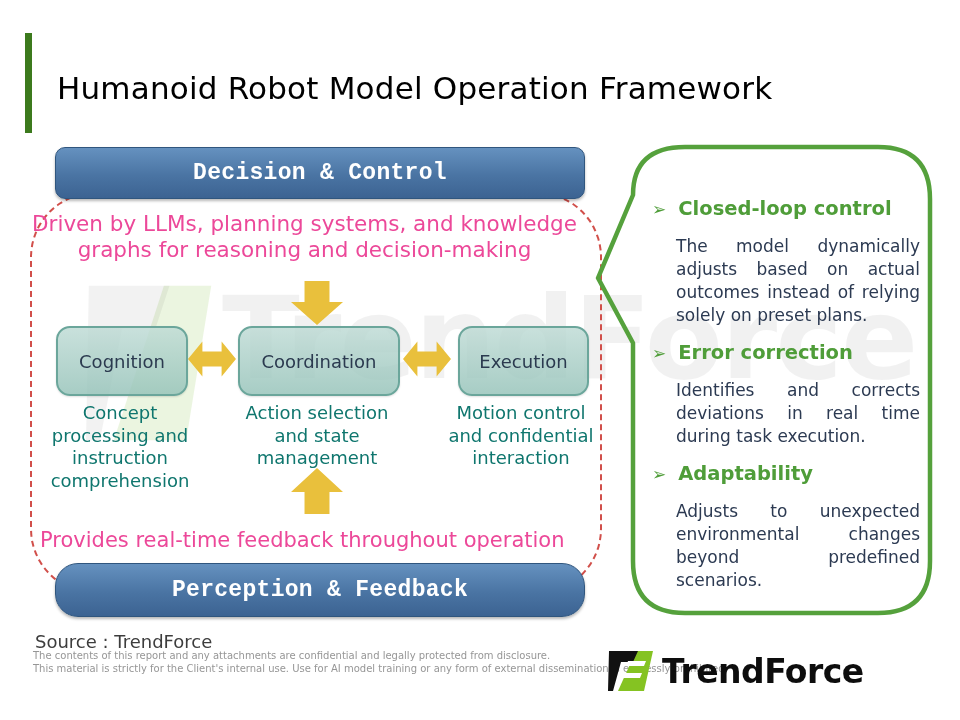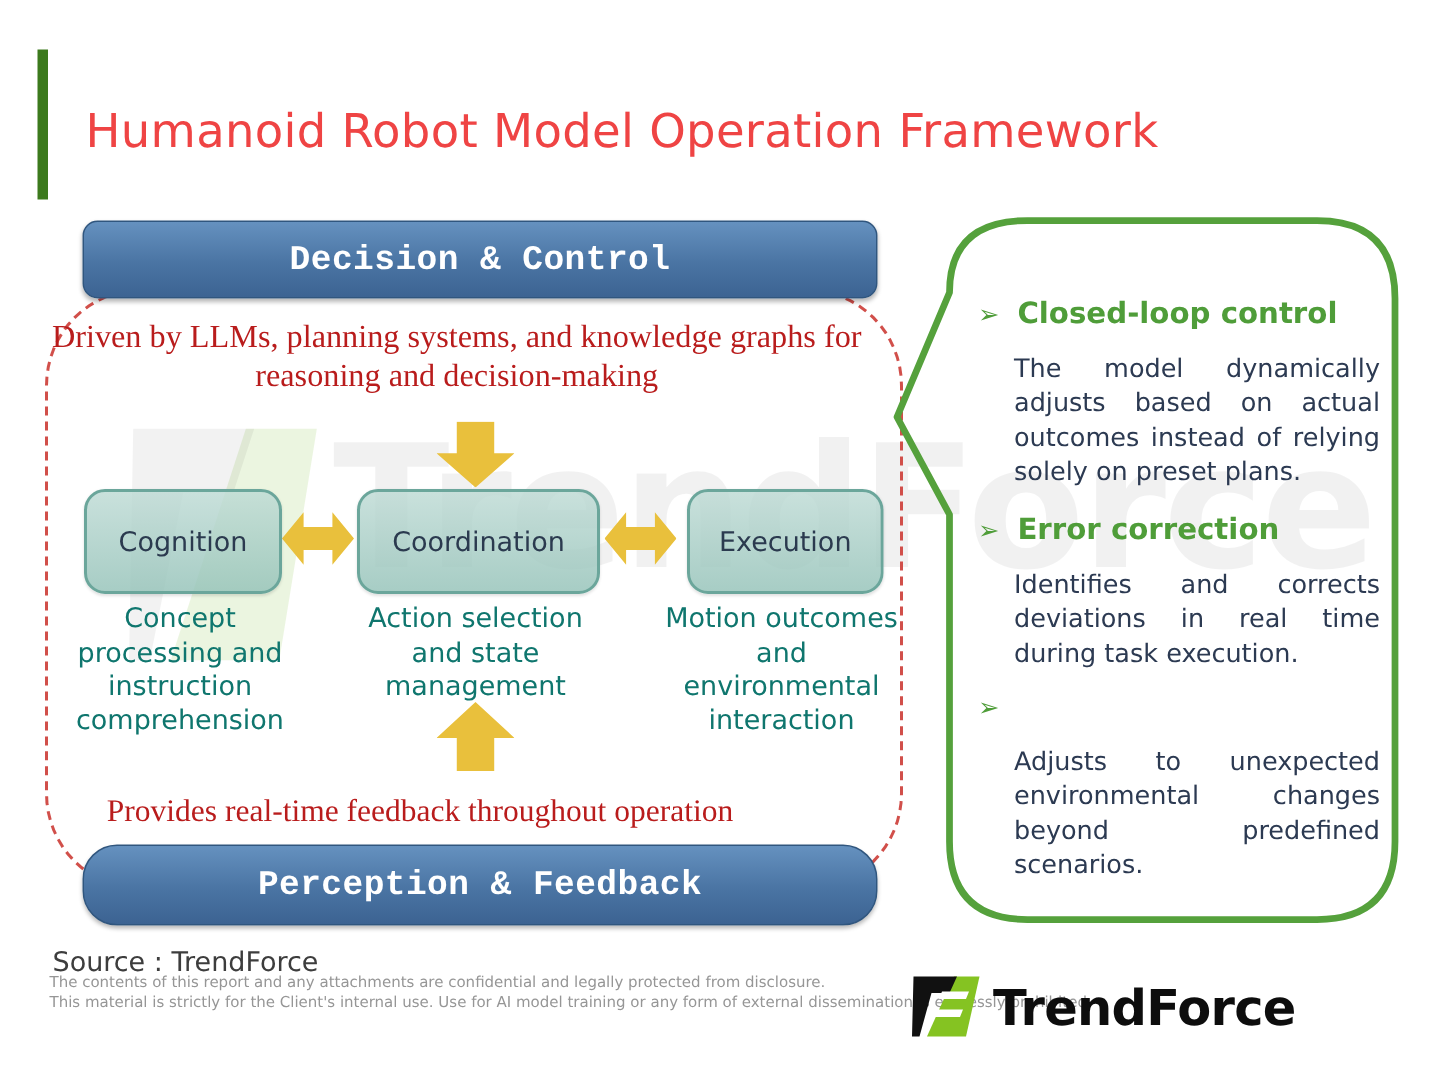--- a/index.html
+++ b/index.html
@@ -2,40 +2,40 @@
 <html><head>
 <meta charset="utf-8">
 <style>
   html,body{margin:0;padding:0;background:#fff;}
   #canvas{position:relative;width:960px;height:720px;background:#ffffff;overflow:hidden;
           font-family:"DejaVu Sans","Liberation Sans",sans-serif;color:#2c3a52;}
   .abs{position:absolute;}
 
   
   #title-bar{left:25px;top:33px;width:7px;height:100px;background:#3c7a1d;}
-  #page-title{left:57px;top:70px;width:860px;font-size:31px;font-weight:400;color:#ef4444;letter-spacing:.2px;}
+  #page-title{left:57px;top:70px;width:860px;font-size:31px;font-weight:400;color:#000000;letter-spacing:.2px;}
 
   
   #watermark{left:86px;top:282px;display:flex;align-items:flex-start;z-index:1;pointer-events:none;}
   #watermark-text{font-size:114px;font-weight:700;color:rgba(0,0,0,0.055);letter-spacing:-2px;line-height:1;margin-left:8px;}
 
   
   #dashed-loop{left:30px;top:192px;width:568px;height:398px;border:2px dashed #d14f4a;border-radius:65px;z-index:2;}
 
   
   .banner{left:55px;width:528px;height:50px;border-radius:10px;z-index:4;
           background:linear-gradient(180deg,#6591bf 0%,#4a74a3 55%,#3c6392 100%);
           border:1.5px solid #30567e;box-shadow:0 2px 3px rgba(0,0,0,0.28);
           display:flex;align-items:center;justify-content:center;
           color:#ffffff;font-size:23px;font-weight:600;letter-spacing:.3px;font-family:Liberation Mono, monospace;}
   #banner-top{top:147px;}
   #banner-bottom{top:563px;height:52px;border-radius:23px;}
 
   
-  .loop-caption{z-index:3;text-align:center;font-size:21.5px;line-height:26px;color:#b91c1c;font-family:Liberation Serif, serif;}
+  .loop-caption{z-index:3;text-align:center;font-size:21.5px;line-height:26px;color:#ec4899;}
   #caption-top{left:32px;top:211px;width:545px;}
   #caption-bottom{left:40px;top:527px;width:480px;font-size:21px;white-space:nowrap;text-align:center;}
 
   
   .node{z-index:4;height:66px;border:2px solid #6ba69b;border-radius:14px;
         background:linear-gradient(180deg,rgba(189,218,212,0.82),rgba(148,194,184,0.82));
         display:flex;align-items:center;justify-content:center;
         font-size:18px;color:#2b3a4f;box-shadow:0 1px 2px rgba(0,0,0,0.12);}
   #node-cognition{left:56px;top:326px;width:128px;}
   #node-coordination{left:238px;top:326px;width:158px;}
@@ -102,21 +102,21 @@
   <div class="abs arrow" id="arrow-up"></div>
   <div class="abs arrow arrow-h" id="arrow-left"></div>
   <div class="abs arrow arrow-h" id="arrow-right"></div>
 
   <div class="abs node" id="node-cognition">Cognition</div>
   <div class="abs node" id="node-coordination">Coordination</div>
   <div class="abs node" id="node-execution">Execution</div>
 
   <div class="abs node-desc" id="desc-cognition">Concept processing and instruction comprehension</div>
   <div class="abs node-desc" id="desc-coordination">Action selection and state management</div>
-  <div class="abs node-desc" id="desc-execution">Motion outcomes and environmental interaction</div>
+  <div class="abs node-desc" id="desc-execution">Motion control and confidential interaction</div>
 
   <svg class="abs" id="callout-outline" width="350" height="480" viewBox="0 0 350 480">
     <path d="M 95,4 L 288,4 Q 340,4 340,56 L 340,418 Q 340,470 288,470 L 95,470
              Q 43,470 43,418 L 43,200 L 8,135 L 43,52 Q 43,4 95,4 Z" fill="none" stroke="#55a13c" stroke-width="4.5" stroke-linejoin="round"></path>
   </svg>
 
   <div class="abs" id="callout-body">
     <div class="callout-item">
       <div class="callout-head">
         <span class="bullet">➢</span>
@@ -127,20 +127,21 @@
     <div class="callout-item">
       <div class="callout-head">
         <span class="bullet">➢</span>
         <span>Error correction</span>
       </div>
       <div class="callout-text">Identifies and corrects deviations in real time during task execution.</div>
     </div>
     <div class="callout-item">
       <div class="callout-head">
         <span class="bullet">➢</span>
+        <span>Adaptability</span>
       </div>
       <div class="callout-text">Adjusts to unexpected environmental changes beyond predefined scenarios.</div>
     </div>
   </div>
 
   <div class="abs" id="source-line">Source : TrendForce</div>
   <div class="abs" id="disclaimer">
     <div>The contents of this report and any attachments are confidential and legally protected from disclosure.</div>
     <div>This material is strictly for the Client's internal use. Use for AI model training or any form of external dissemination is expressly prohibited.</div>
   </div>

